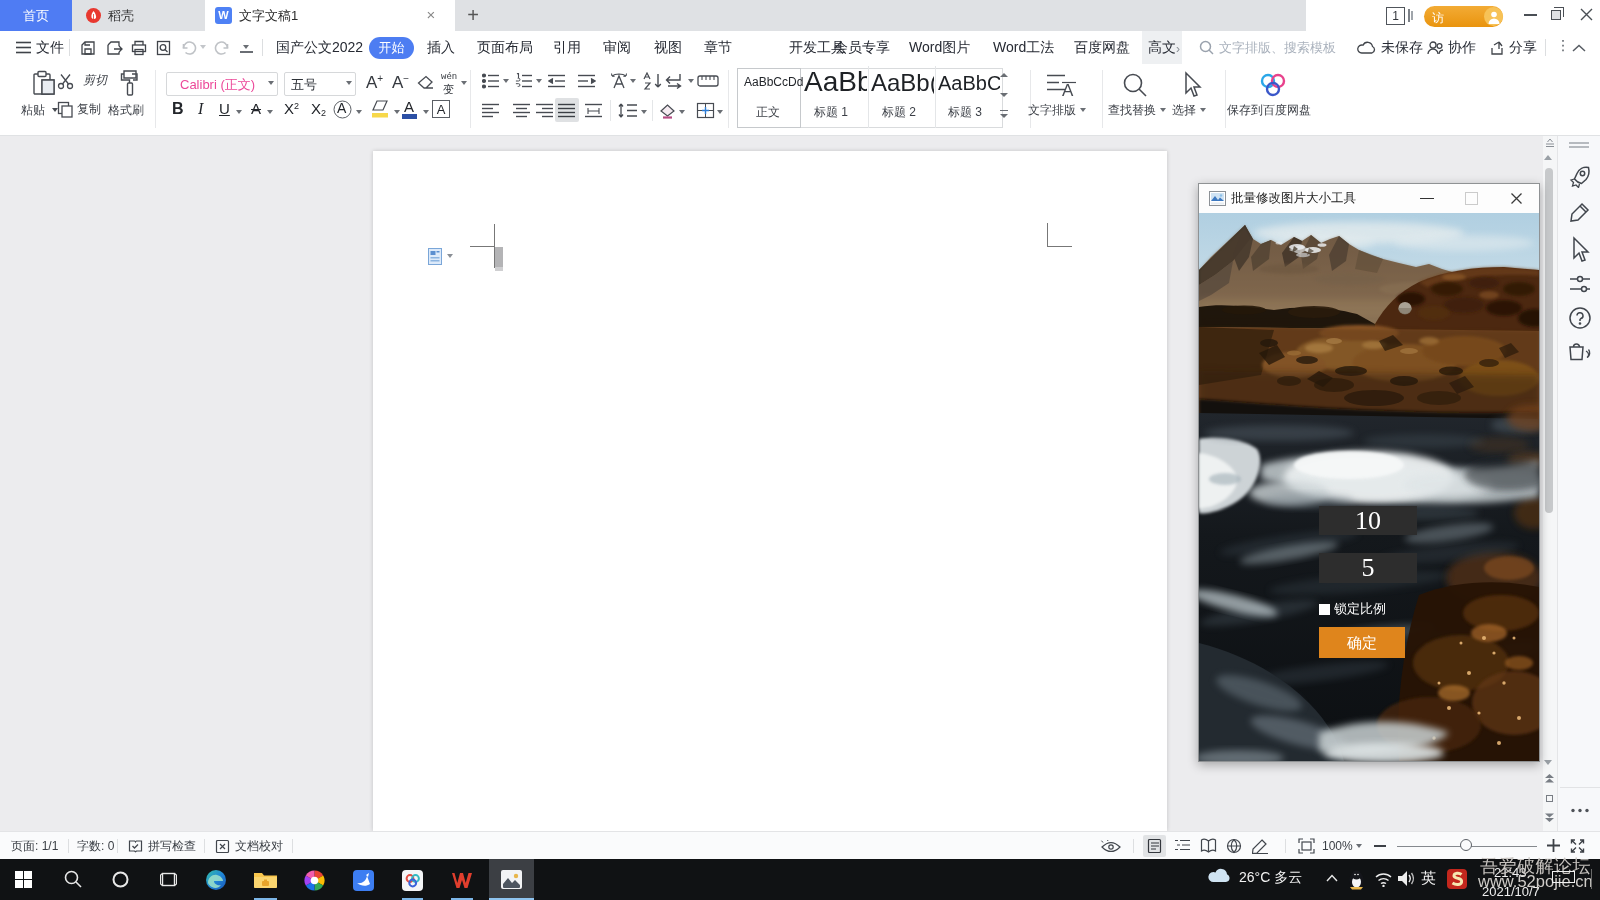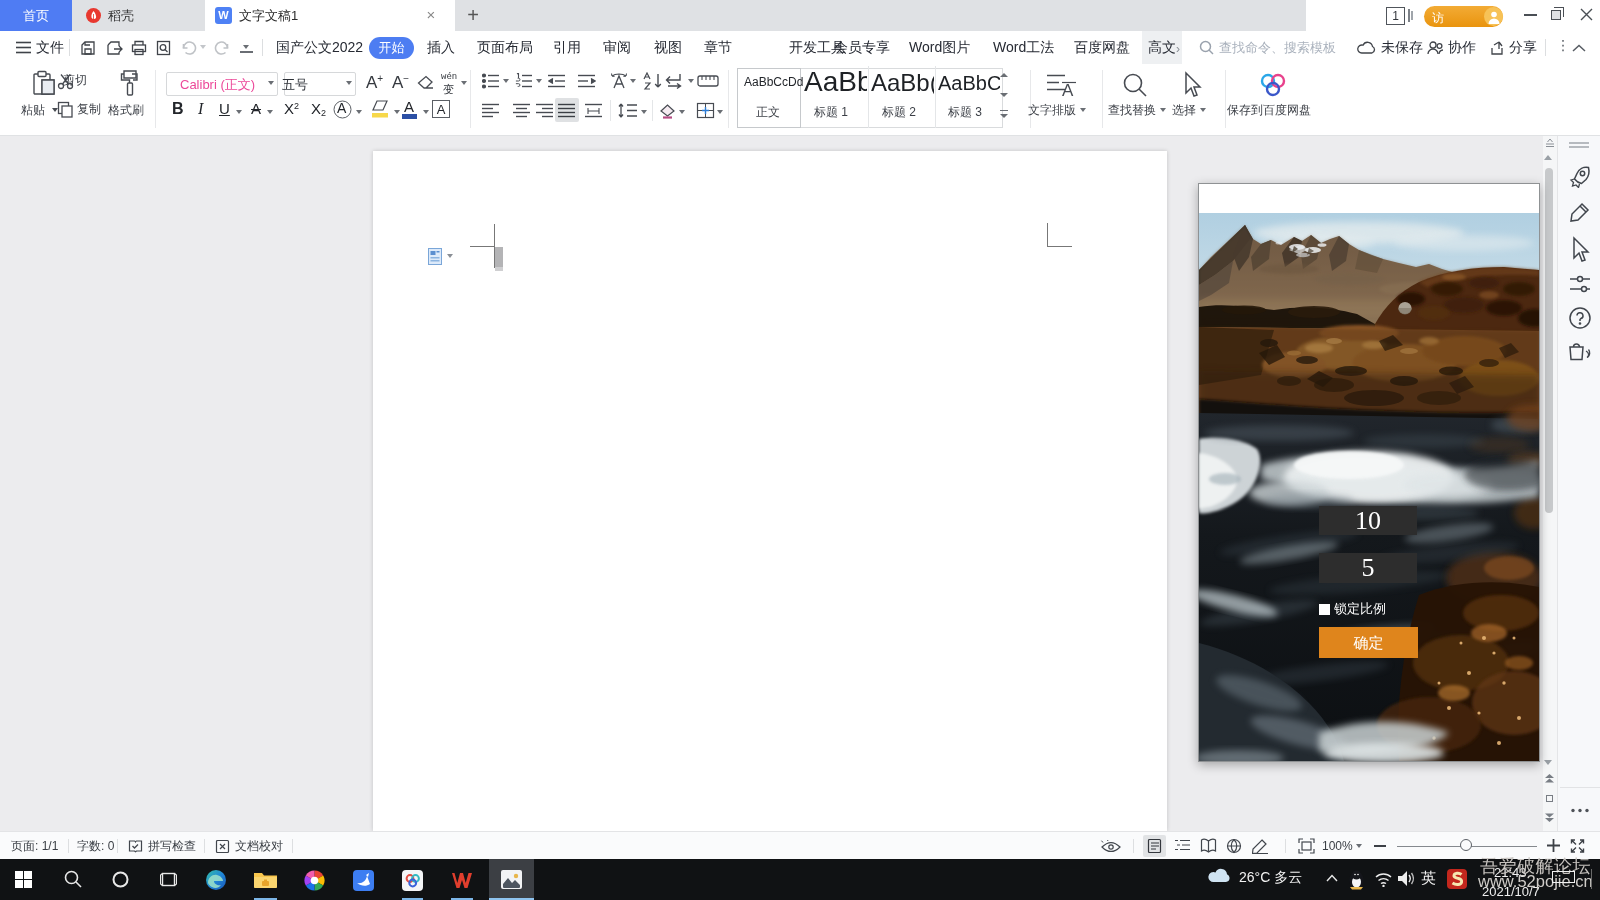--- a/index.html
+++ b/index.html
@@ -42,21 +42,21 @@
 
 
 #toolwin { position:absolute; left:1198px; top:183px; width:342px; height:579px; background:#fff; border:1px solid #8f9294; box-shadow:0 3px 10px rgba(0,0,0,0.3); }
 #twtitle { position:absolute; left:0; top:0; width:340px; height:29px; background:#fdfdfd; }
 #twphoto { position:absolute; left:0; top:29px; width:340px; height:548px; overflow:hidden; }
 .twin { position:absolute; left:120px; width:98px; background:#2d2d2d; color:#fff; font-family:"Liberation Serif",serif; text-align:center; }
 #tw10 { top:322px; height:29px; font-size:26px; line-height:29px; }
 #tw5 { top:369px; height:30px; font-size:26px; line-height:30px; }
 #twchk { position:absolute; left:120px; top:420px; width:11px; height:11px; background:#fff; }
 #twlock { position:absolute; left:135px; top:414px; color:#fff; font-size:13px; height:22px; line-height:22px;}
-#twbtn { position:absolute; left:120px; top:443px; width:99px; height:31px; background:#df851c; color:#fff; font-size:15px; text-align:center; line-height:31px; }
+#twbtn { position:absolute; left:120px; top:443px; width:86px; height:31px; background:#df851c; color:#fff; font-size:15px; text-align:center; line-height:31px; }
 </style>
 </head>
 <body>
 <div id="stage">
 
   <div id="tabbar">
     <div class="tab-home">首页</div>
     <div class="tab-docer">
         <svg style="position:absolute;left:14px;top:8px" width="15" height="15">
           <circle cx="7.5" cy="7.5" r="7.5" fill="#e8382f"></circle>
@@ -141,21 +141,21 @@
     <span class="mi" style="left:834px;">会员专享</span>
     <span class="mi" style="left:909px;">Word图片</span>
     <span class="mi" style="left:993px;">Word工法</span>
     <span class="mi" style="left:1074px;">百度网盘</span>
     <span class="mi" style="left:1148px;background:#eef0f2;padding:0 6px;margin-left:-6px;">高文</span>
     <span class="abs" style="left:1176px;top:11px;color:#8a8f96;font-size:12px;">›</span>
     <svg class="abs" style="left:1199px;top:9px" width="15" height="15" fill="none" stroke="#9aa2ad" stroke-width="1.5">
         <circle cx="6.5" cy="6.5" r="5"></circle>
         <line x1="10" y1="10" x2="14" y2="14"></line>
       </svg>
-    <span class="mi" style="left:1219px;color:#a9b1bc;font-size:13px;">查找命令、搜索模板</span>
+    <span class="mi" style="left:1219px;color:#a9b1bc;font-size:13px;">文字排版、搜索模板</span>
     <svg class="abs" style="left:1357px;top:9px" width="20" height="16" fill="none" stroke="#40444a" stroke-width="1.3">
         <path d="M5 13 a4 4 0 1 1 1-7.8 a5 5 0 0 1 9.5 1.3 a3.5 3.5 0 0 1 -0.5 6.5 Z"></path>
       </svg>
     <span class="mi" style="left:1381px;">未保存</span>
     <svg class="abs" style="left:1427px;top:9px" width="17" height="16" fill="none" stroke="#40444a" stroke-width="1.3">
         <circle cx="6" cy="5" r="3"></circle>
         <path d="M1 14 a5 5 0 0 1 10 0"></path>
         <circle cx="12.5" cy="6" r="2.4"></circle>
         <path d="M12 14 a4.5 4.5 0 0 1 4 -4"></path>
       </svg>
@@ -182,40 +182,40 @@
         <path d="M12 10 h12 v14 h-12 z" fill="#e9edf2"></path>
       </svg>
     <span class="rlab" style="left:21px;top:38px;">粘贴</span>
     <span class="abs" style="left:52px;top:44px;width:0;height:0;border-left:3.5px solid transparent;border-right:3.5px solid transparent;border-top:4px solid #474b52;"></span>
 
     <svg class="abs" style="left:57px;top:9px" width="17" height="17" fill="none" stroke="#474b52" stroke-width="1.3">
         <circle cx="4" cy="13" r="2.5"></circle>
         <circle cx="13" cy="13" r="2.5"></circle>
         <path d="M5.5 11 L13 1.5 M11.5 11 L4 1.5"></path>
       </svg>
-    <span class="rlab" style="left:63px;top:8px;">剪切</span>
+    <span class="rlab" style="left:83px;top:8px;font-style:italic;">剪切</span>
     <svg class="abs" style="left:57px;top:37px" width="17" height="17" fill="none" stroke="#474b52" stroke-width="1.3">
         <rect x="1.5" y="1.5" width="10" height="11"></rect>
         <rect x="5" y="5" width="10" height="11" fill="#fff"></rect>
       </svg>
     <span class="rlab" style="left:77px;top:37px;">复制</span>
 
     <svg class="abs" style="left:118px;top:5px" width="24" height="30" fill="none" stroke="#474b52" stroke-width="1.4">
         <path d="M6 2 h12 v7 h-12 z"></path>
         <path d="M6 5 h-2.5 v6 h8 v3 M14 5 h5 v6 h-4"></path>
         <rect x="9.5" y="14" width="5" height="12" rx="1"></rect>
       </svg>
     <span class="rlab" style="left:108px;top:38px;">格式刷</span>
     <span class="vsep" style="left:155px;"></span>
 
     <span class="abs" style="left:166px;top:8px;width:112px;height:24px;border:1px solid #d6d8da;border-radius:2px;"></span>
     <span class="abs" style="left:172px;top:12px;font-size:13px;color:#ec4899;margin-left:8px;">Calibri (正文)</span>
     <span class="abs" style="left:268px;top:17px;width:0;height:0;border-left:3.5px solid transparent;border-right:3.5px solid transparent;border-top:4px solid #6a6e74;"></span>
     <span class="abs" style="left:284px;top:8px;width:72px;height:24px;border:1px solid #d6d8da;border-radius:2px;"></span>
-    <span class="abs" style="left:282px;top:12px;font-size:13px;color:#2e3238;">五号</span>
+    <span class="abs" style="left:291px;top:12px;font-size:13px;color:#2e3238;">五号</span>
     <span class="abs" style="left:346px;top:17px;width:0;height:0;border-left:3.5px solid transparent;border-right:3.5px solid transparent;border-top:4px solid #6a6e74;"></span>
 
     <span class="abs" style="left:366px;top:9px;font-size:17px;color:#35393f;">A<span style="font-size:10px;vertical-align:6px;">+</span></span>
     <span class="abs" style="left:392px;top:9px;font-size:17px;color:#35393f;">A<span style="font-size:10px;vertical-align:6px;">−</span></span>
     <svg class="abs" style="left:417px;top:11px" width="18" height="16" fill="none" stroke="#474b52" stroke-width="1.3">
         <path d="M7 13 L1.5 8 L9 1.5 L15 7 L9 13 Z M9 13 H16"></path>
       </svg>
     <span class="abs" style="left:441px;top:8px;font-size:9px;color:#35393f;font-family:Liberation Mono, monospace;">wén</span>
     <span class="abs" style="left:443px;top:18px;font-size:11px;color:#35393f;">变</span>
     <span class="abs" style="left:461px;top:17px;width:0;height:0;border-left:3.5px solid transparent;border-right:3.5px solid transparent;border-top:4px solid #6a6e74;"></span>
@@ -628,20 +628,35 @@
 
     <span class="abs" style="left:1494px;top:6px;color:#eee;font-size:13px;">21:43</span>
     <span class="abs" style="left:1482px;top:25px;color:#eee;font-size:13px;">2021/10/7</span>
     <span class="abs" style="left:1480px;top:-5px;color:#c6c2be;font-size:18px;letter-spacing:0.5px;white-space:nowrap;">吾爱破解论坛</span>
     <span class="abs" style="left:1478px;top:13px;color:#d0cdc9;font-size:16.5px;white-space:nowrap;">www.52pojie.cn</span>
     <span class="abs" style="left:1552px;top:12px;width:23px;height:12px;border:1.6px solid #f0f0f0;"></span>
     <span class="abs" style="left:1591px;top:10px;width:1px;height:20px;background:#6a6a6a;"></span>
   </div>
 
   <div id="toolwin">
+    <div id="twtitle">
+      <svg style="position:absolute;left:10px;top:7px" width="17" height="15">
+          <rect x="0.5" y="0.5" width="16" height="14" fill="#fff" stroke="#8c9196"></rect>
+          <rect x="2" y="2" width="13" height="8" fill="#cfe3f4"></rect>
+          <path d="M2 10 l4 -5 l3 4 l2 -2.5 l4 3.5 z" fill="#3c78c0"></path>
+          <circle cx="12" cy="4.5" r="1.3" fill="#8fc1e8"></circle>
+          <rect x="2" y="11.5" width="13" height="2" fill="#e8edf2"></rect>
+        </svg>
+      <span style="position:absolute;left:32px;top:0;height:29px;line-height:29px;font-size:12.5px;color:#1c1c1c;">批量修改图片大小工具</span>
+      <span style="position:absolute;left:221px;top:0;height:29px;line-height:26px;font-size:14px;color:#333;">—</span>
+      <span style="position:absolute;left:266px;top:8px;width:13px;height:13px;border:1.2px solid #cbcbcb;"></span>
+      <svg style="position:absolute;left:311px;top:8px" width="13" height="13" stroke="#3a3a3a" stroke-width="1.3">
+          <path d="M1.5 1.5 L11.5 11.5 M11.5 1.5 L1.5 11.5"></path>
+        </svg>
+    </div>
     <div id="twphoto">
 <svg width="340" height="548" viewBox="0 0 340 548">
 <defs>
 <linearGradient id="sky" x1="0" y1="0" x2="0" y2="1">
               <stop offset="0" stop-color="#b0cfe1"></stop>
               <stop offset="1" stop-color="#d9e7ed"></stop>
             </linearGradient>
 <linearGradient id="mtn" x1="0" y1="0" x2="0" y2="1">
               <stop offset="0" stop-color="#6d5742"></stop>
               <stop offset="0.7" stop-color="#8a7154"></stop>

